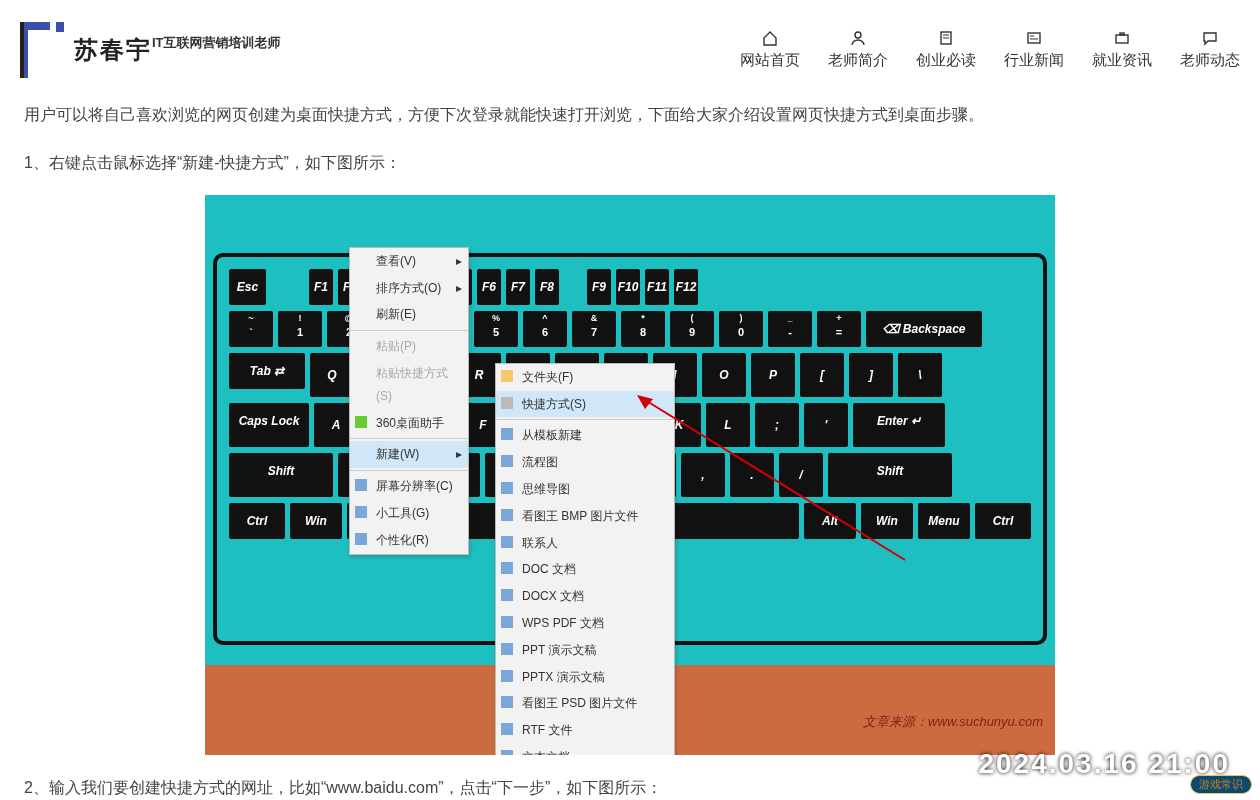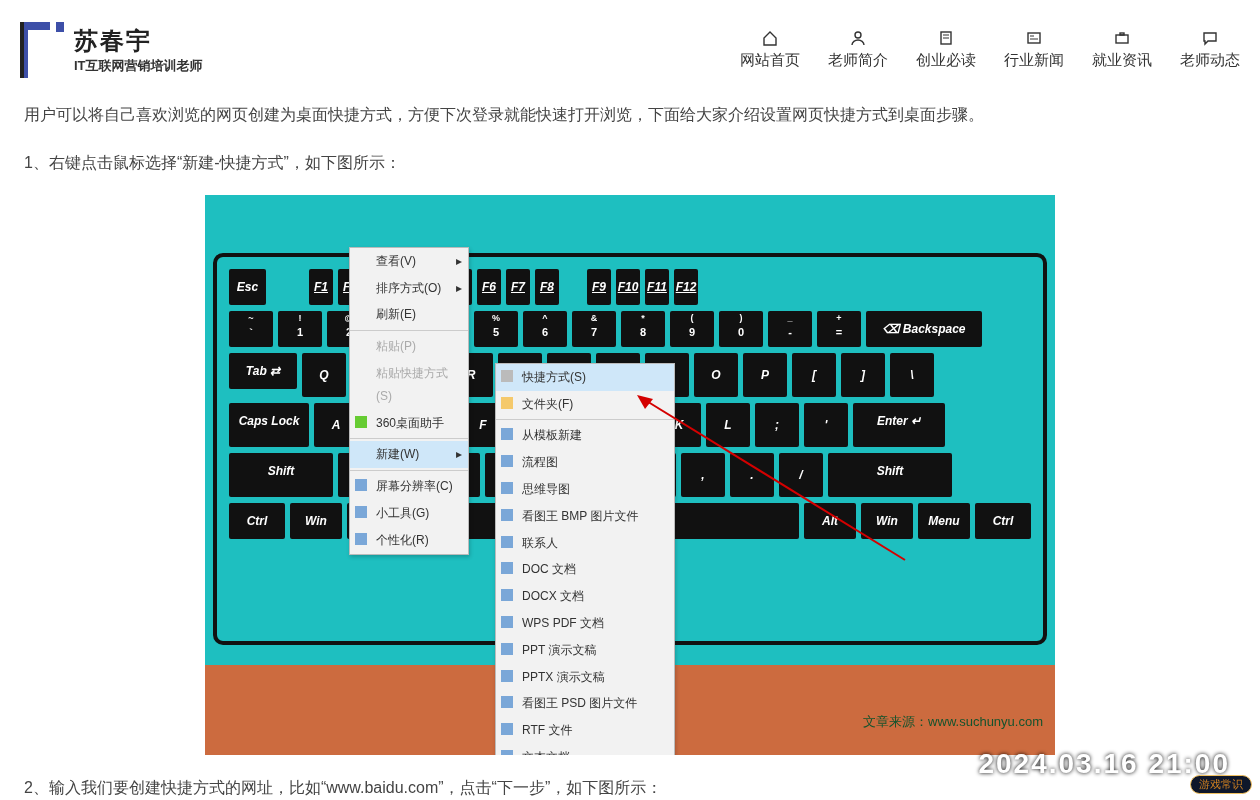--- a/index.html
+++ b/index.html
@@ -1,60 +1,60 @@
 <!DOCTYPE html>
 <html><head>
 <meta charset="utf-8">
 <style>
 * { box-sizing: border-box; margin: 0; padding: 0; }
 body { font-family: "Microsoft YaHei", Arial, sans-serif; background: #fff; width: 1260px; height: 800px; overflow: hidden; position: relative; }
 .header { display: flex; align-items: center; padding: 0 20px; height: 100px; border-bottom: 0; }
 .logo-block { display: flex; align-items: center; gap: 10px; }
 .logo-icon { width: 44px; height: 56px; }
-.logo-text { display: flex; flex-direction: column; }
+.logo-text { display: flex; }
 .site-title-main { font-size: 24px; font-weight: bold; color: #222; letter-spacing: 2px; }
 .site-title-sub { font-size: 13px; color: #333; font-weight: bold; }
 .nav { margin-left: auto; display: flex; gap: 28px; }
 .nav-item { display: flex; align-items: center; gap: 5px; color: #333; font-size: 15px; font-weight: 500; cursor: pointer; flex-direction: column; }
 .nav-icon { width: 16px; height: 16px; display: inline-block; }
 .content { padding: 0 24px 10px 24px; color: #444; font-size: 16px; line-height: 1.9; }
 .intro { margin-bottom: 18px; }
 .step1 { margin-bottom: 16px; }
 .screenshot { width: 850px; height: 560px; margin: 0 auto 18px auto; position: relative; background: #1ebfc0; overflow: hidden; }
 .orange-band { position: absolute; bottom: 0; left: 0; right: 0; height: 90px; background: #cc6b3f; }
 .keyboard { position: absolute; top: 58px; left: 8px; right: 8px; bottom: 110px; border: 4px solid #111; border-radius: 10px; padding: 12px; }
 .krow { display: flex; gap: 5px; margin-bottom: 6px; }
 .key { background: #111; color: #fff; font-family: Arial; text-align: center; border-radius: 2px; height: 36px; line-height: 36px; font-size: 12px; font-style: italic; font-weight: bold; }
 .key-esc { width: 37px; margin-right: 38px; }
-.key-f { width: 24px; text-decoration: underline; }
+.key-f { width: 24px; }
 .gap { width: 18px; }
 .key-num { width: 44px; }
 .key-back { width: 116px; }
-.key-tab { width: 68px; }
+.key-tab { width: 76px; }
 .key-let { width: 44px; height: 44px; line-height: 44px; }
 .key-caps { width: 80px; }
 .key-enter { width: 92px; }
 .key-shift { width: 104px; }
 .key-shift-r { width: 124px; }
 .key-ctrl { width: 56px; }
 .key-mod { width: 52px; }
 .key-space { flex: 1; }
 .ctx-menu { position: absolute; background: #f2f2f2; border: 1px solid #bbb; font-size: 12px; color: #333; box-shadow: 1px 2px 4px rgba(0,0,0,.2); }
 .menu1 { top: 52px; left: 144px; width: 120px; }
 .ctx-item { padding: 2px 8px 2px 26px; position: relative; }
 .ctx-item .arw { position: absolute; right: 6px; }
 .ctx-sep { height: 0; border-top: 1px solid #ccc; margin: 2px 0; }
 .ctx-disabled { color: #aaa; }
 .ctx-hi { background: #cfe7f9; }
 .menu2 { top: 168px; left: 290px; width: 180px; }
 .mi-icon { position: absolute; left: 5px; top: 3px; width: 12px; height: 12px; }
 .red-arrow { position: absolute; top: 200px; left: 430px; width: 280px; height: 170px; pointer-events: none; }
-.watermark { position: absolute; right: 12px; bottom: 20px; color: #14532d; font-size: 13px; }
+.watermark { position: absolute; right: 12px; bottom: 20px; color: #7f1d1d; font-size: 13px; font-style: italic; }
 .timestamp { position: absolute; right: 30px; bottom: 20px; color: #fff; font-size: 28px; font-weight: bold; text-shadow: 0 0 4px #000; letter-spacing: 2px; }
-.badge { position: absolute; right: 8px; bottom: 6px; background: #0f172a; border: 1px solid #f0c060; border-radius: 12px; padding: 1px 8px; font-size: 11px; color: #d08020; }
+.badge { position: absolute; right: 8px; bottom: 6px; background: #0c4a6e; border: 1px solid #f0c060; border-radius: 12px; padding: 1px 8px; font-size: 11px; color: #d08020; }
 .step2 { margin-top: 6px; }
 </style>
 </head>
 <body>
 
 <div class="header">
   <div class="logo-block">
     <svg class="logo-icon" viewBox="0 0 44 56">
       <rect x="0" y="0" width="8" height="56" fill="#3d4fa8"></rect>
       <rect x="0" y="0" width="30" height="8" fill="#3d4fa8"></rect>
@@ -265,26 +265,26 @@
               <rect width="12" height="12" fill="#7aa7d8"></rect>
             </svg></span><span>屏幕分辨率(C)</span></div>
         <div class="ctx-item"><span class="mi-icon"><svg viewBox="0 0 12 12">
               <rect width="12" height="12" fill="#7aa7d8"></rect>
             </svg></span><span>小工具(G)</span></div>
         <div class="ctx-item"><span class="mi-icon"><svg viewBox="0 0 12 12">
               <rect width="12" height="12" fill="#7aa7d8"></rect>
             </svg></span><span>个性化(R)</span></div>
       </div>
     <div class="ctx-menu menu2" id="menu2">
+        <div class="ctx-item"><span class="mi-icon"><svg viewBox="0 0 12 12">
+              <rect width="12" height="12" fill="#f5c96b"></rect>
+            </svg></span><span>文件夹(F)</span></div>
         <div class="ctx-item ctx-hi"><span class="mi-icon"><svg viewBox="0 0 12 12">
               <rect width="12" height="12" fill="#bbb"></rect>
             </svg></span><span>快捷方式(S)</span></div>
-        <div class="ctx-item"><span class="mi-icon"><svg viewBox="0 0 12 12">
-              <rect width="12" height="12" fill="#f5c96b"></rect>
-            </svg></span><span>文件夹(F)</span></div>
         <div class="ctx-sep"></div>
         <div class="ctx-item"><span class="mi-icon"><svg viewBox="0 0 12 12">
               <rect width="12" height="12" fill="#7aa7d8"></rect>
             </svg></span><span>从模板新建</span></div>
         <div class="ctx-item"><span class="mi-icon"><svg viewBox="0 0 12 12">
               <rect width="12" height="12" fill="#7aa7d8"></rect>
             </svg></span><span>流程图</span></div>
         <div class="ctx-item"><span class="mi-icon"><svg viewBox="0 0 12 12">
               <rect width="12" height="12" fill="#7aa7d8"></rect>
             </svg></span><span>思维导图</span></div>

